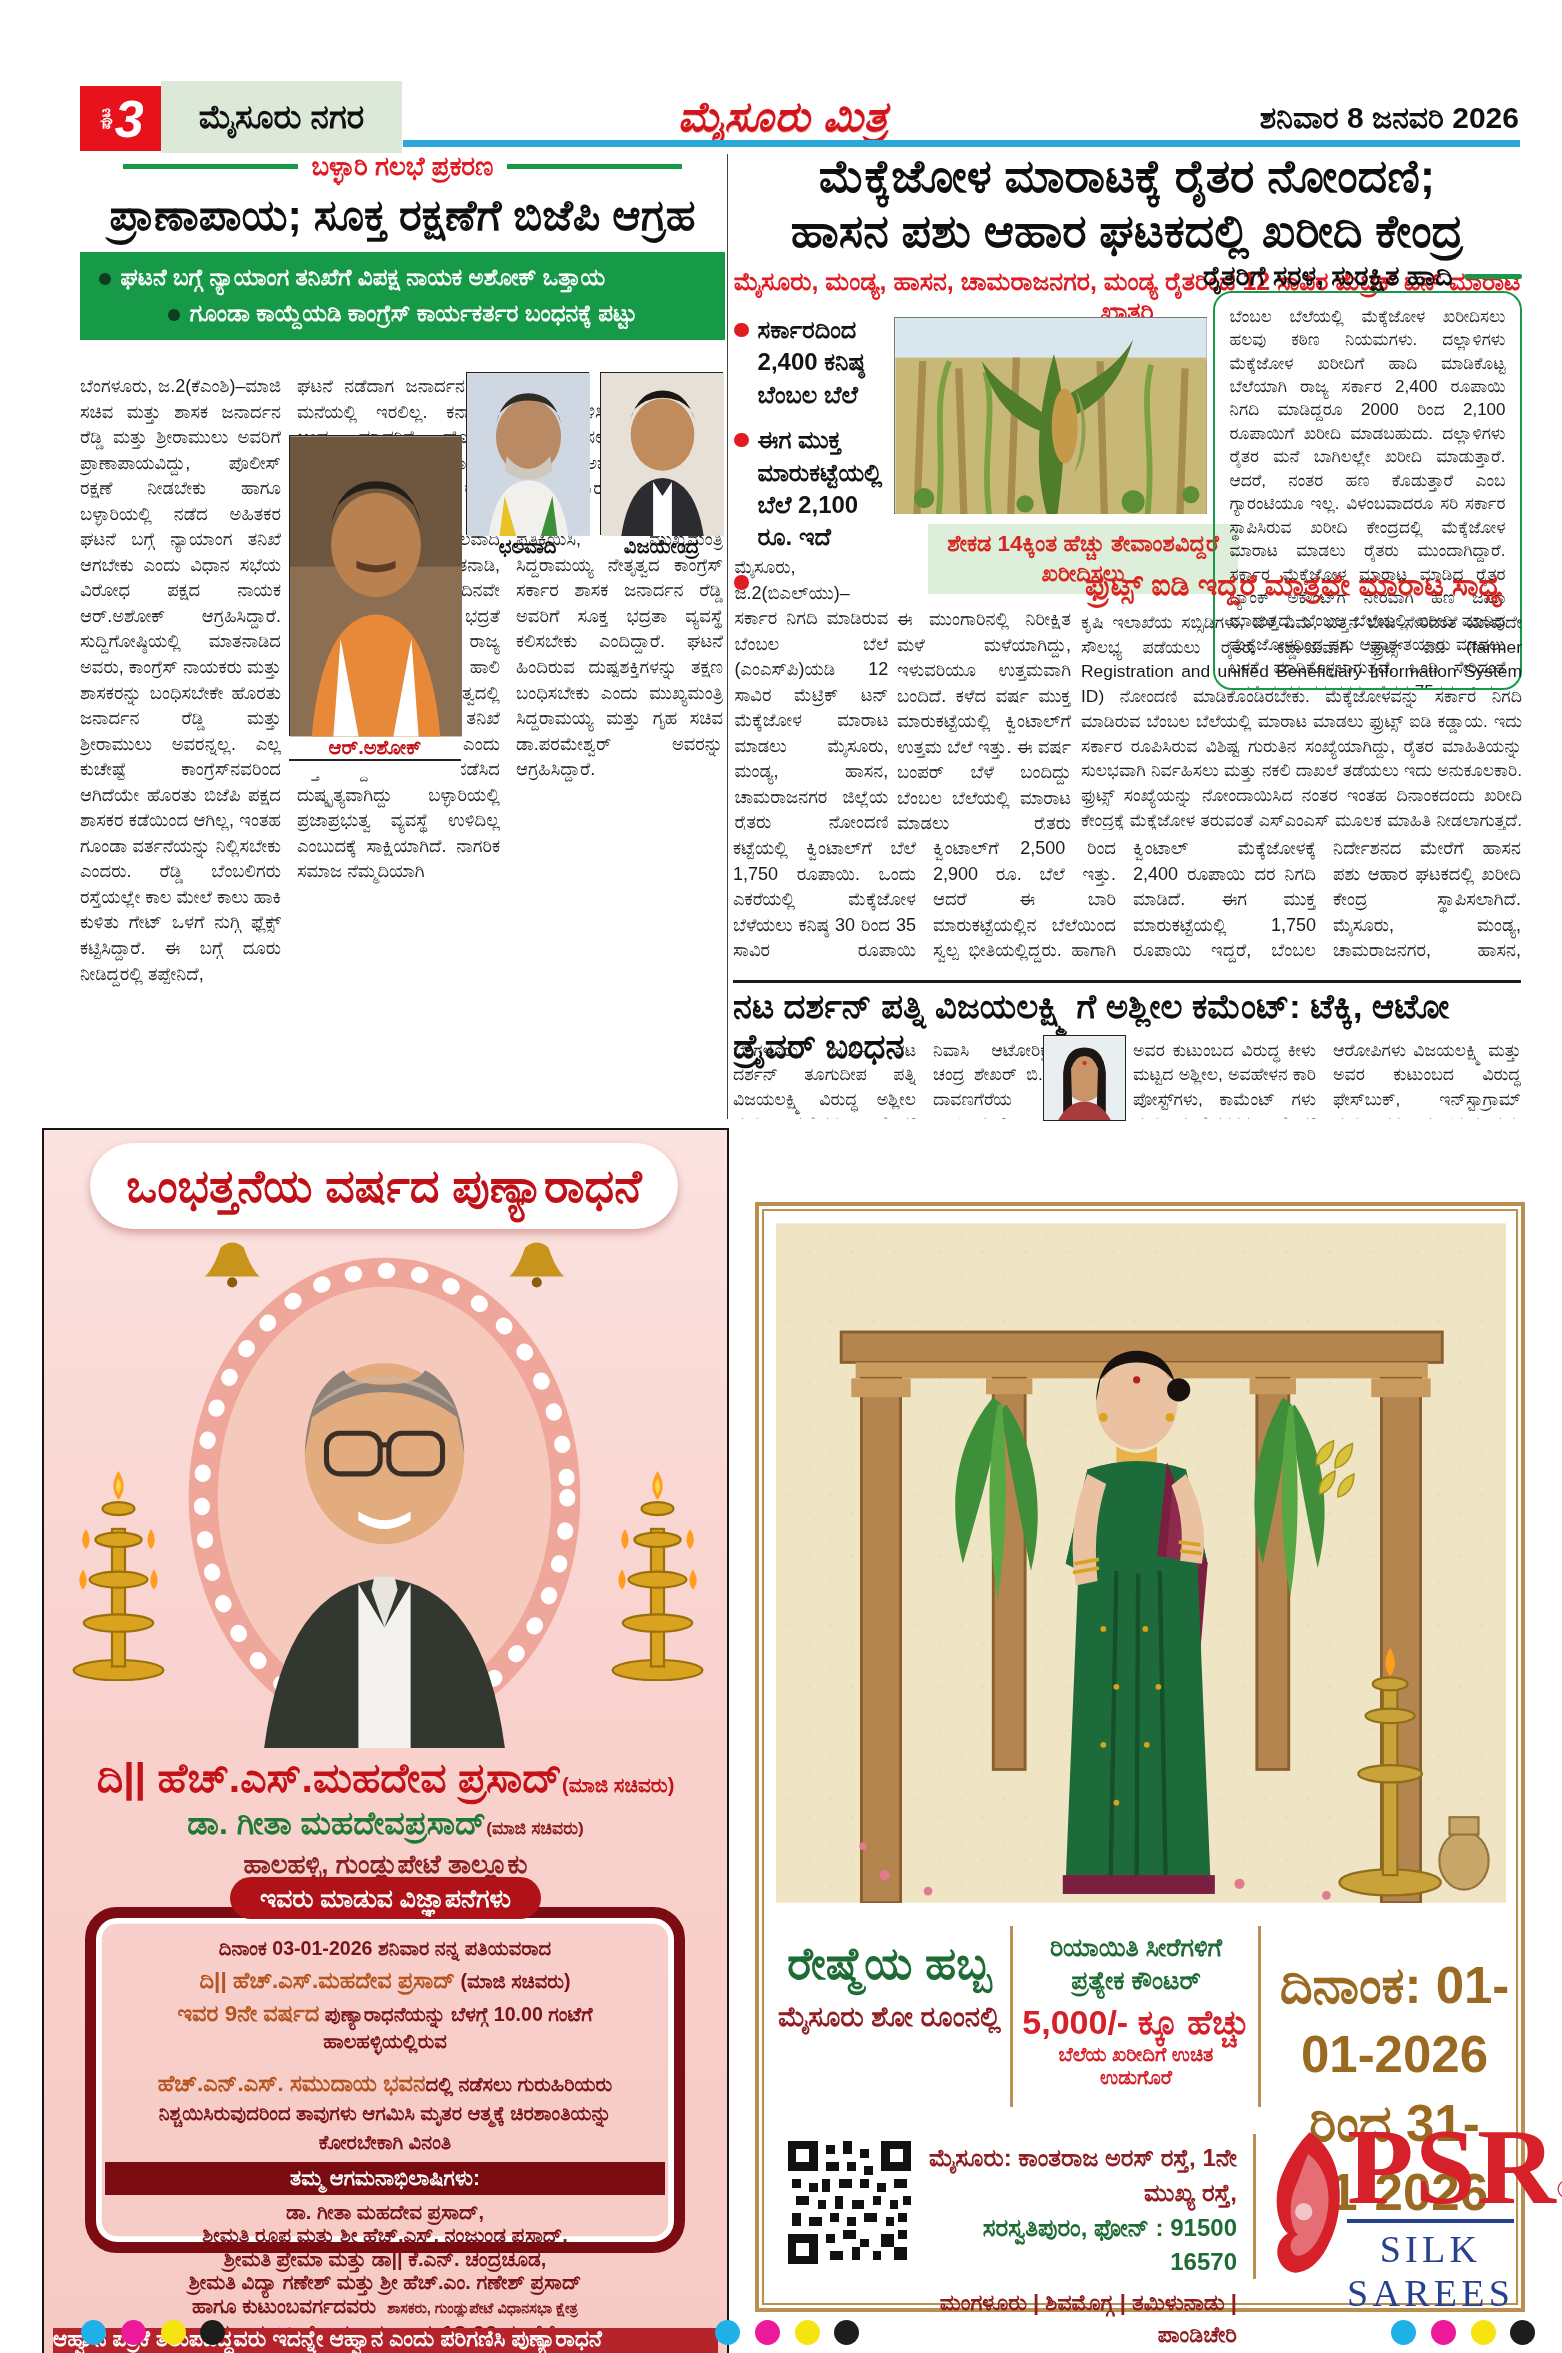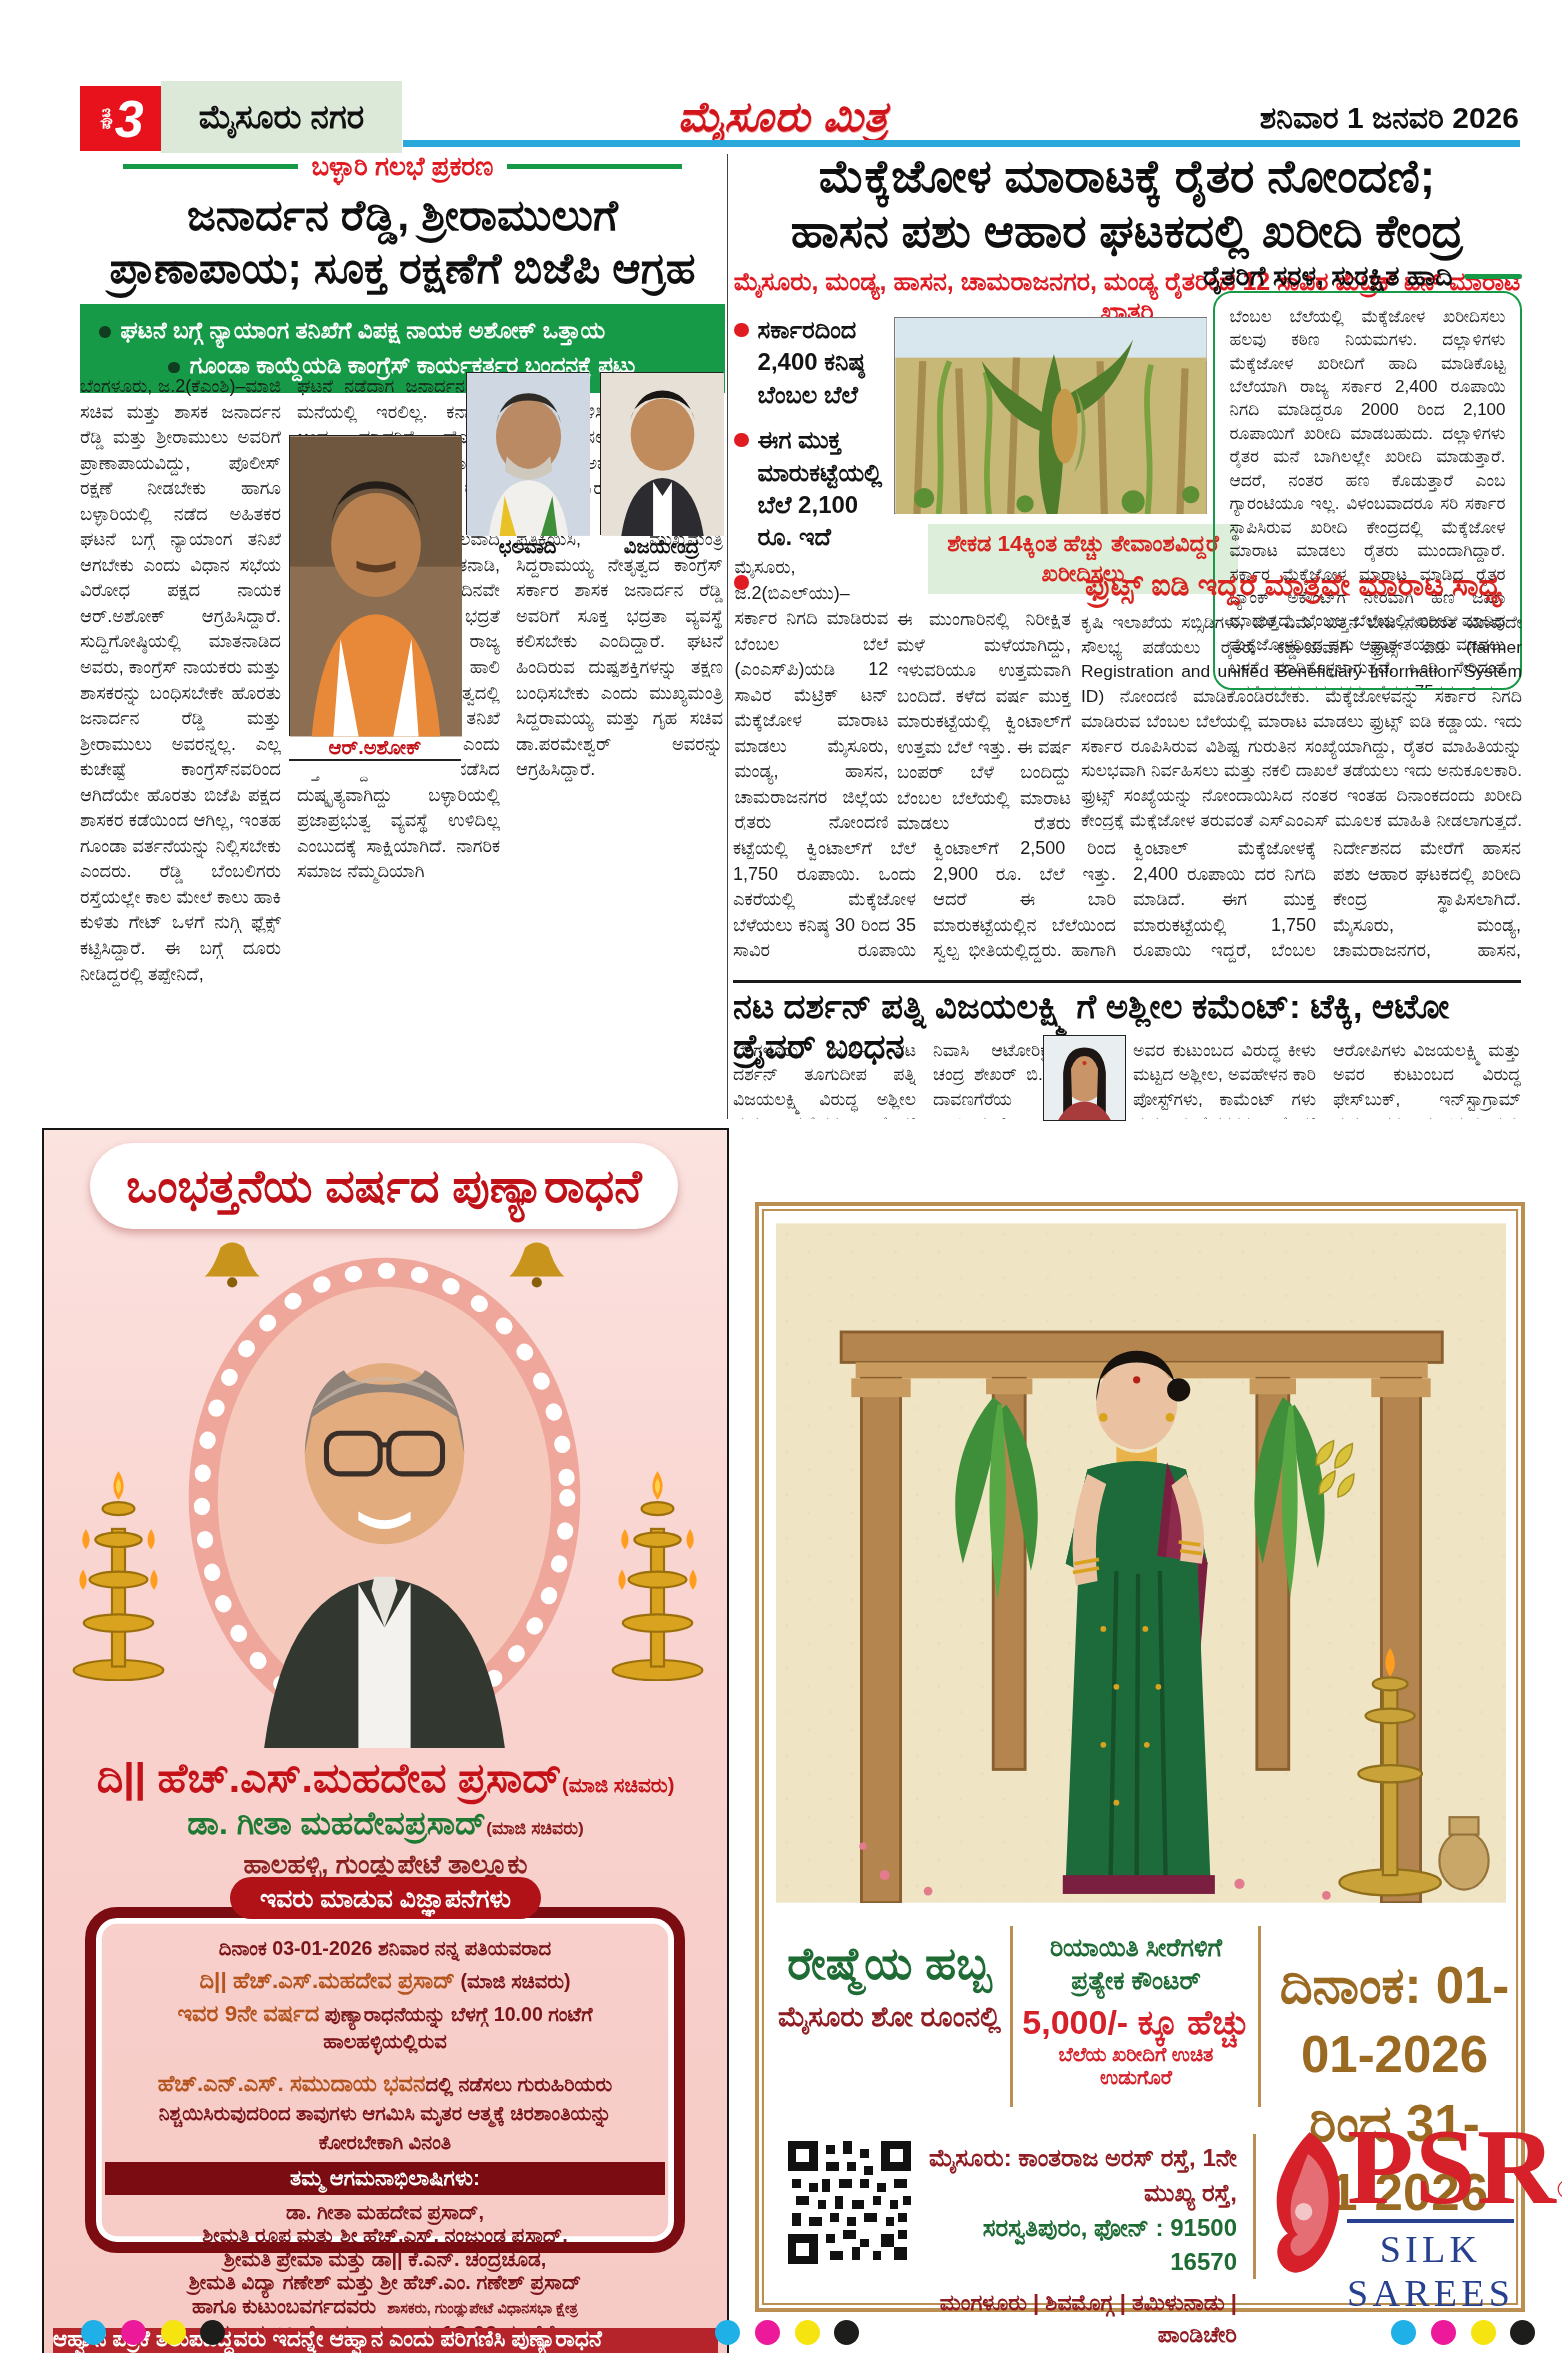--- a/index.html
+++ b/index.html
@@ -76,33 +76,32 @@
 <body>
 
 <div class="abs page-badge" style="left:80px;top:86px;width:81px;height:65px;">
   <span class="page-label">ಪುಟ</span>
   <span class="page-num">3</span>
 </div>
 <div class="abs section-box" style="left:161px;top:81px;width:241px;height:72px;">
   <span>ಮೈಸೂರು ನಗರ</span>
 </div>
 <div class="abs masthead" style="left:609px;top:93px;width:348px;text-align:center;">ಮೈಸೂರು ಮಿತ್ರ</div>
-<div class="abs edition-date" style="right:43px;top:101px;">ಶನಿವಾರ 1 ಜನವರಿ 2026</div>
+<div class="abs edition-date" style="right:43px;top:101px;">ಶನಿವಾರ 8 ಜನವರಿ 2026</div>
 <div class="abs blue-rule" style="left:403px;top:140px;width:1117px;height:6.5px;"></div>
 
 <div class="abs" style="left:727px;top:154px;width:1.4px;height:965px;background:#444;"></div>
 
 <div class="abs" style="left:80px;top:151px;width:645px;height:969px;">
   <div class="kicker-row" style="margin:0 43px;">
     <div class="kicker-line"></div>
     <div class="kicker-text">ಬಳ್ಳಾರಿ ಗಲಭೆ ಪ್ರಕರಣ</div>
     <div class="kicker-line"></div>
   </div>
   <div class="headline-xl" style="margin-top:7.2px;">
-    <div>ಜನಾರ್ದನ ರೆಡ್ಡಿ, ಶ್ರೀರಾಮುಲುಗೆ</div>
     <div>ಪ್ರಾಣಾಪಾಯ; ಸೂಕ್ತ ರಕ್ಷಣೆಗೆ ಬಿಜೆಪಿ ಆಗ್ರಹ</div>
   </div>
   <div class="points-box" style="margin-top:10px;">
     <div><span class="dot"></span><span>ಘಟನೆ ಬಗ್ಗೆ ನ್ಯಾಯಾಂಗ ತನಿಖೆಗೆ ವಿಪಕ್ಷ ನಾಯಕ ಅಶೋಕ್ ಒತ್ತಾಯ</span></div>
     <div style="text-align:center;"><span class="dot"></span><span>ಗೂಂಡಾ ಕಾಯ್ದೆಯಡಿ ಕಾಂಗ್ರೆಸ್ ಕಾರ್ಯಕರ್ತರ ಬಂಧನಕ್ಕೆ ಪಟ್ಟು</span></div>
   </div>
 
   <div class="abs body-text just" style="left:0;top:223px;width:201px;height:745px;">ಬೆಂಗಳೂರು, ಜ.2(ಕೆಎಂಶಿ)–ಮಾಜಿ ಸಚಿವ ಮತ್ತು ಶಾಸಕ ಜನಾರ್ದನ ರೆಡ್ಡಿ ಮತ್ತು ಶ್ರೀರಾಮುಲು ಅವರಿಗೆ ಪ್ರಾಣಾಪಾಯವಿದ್ದು, ಪೊಲೀಸ್ ರಕ್ಷಣೆ ನೀಡಬೇಕು ಹಾಗೂ ಬಳ್ಳಾರಿಯಲ್ಲಿ ನಡೆದ ಅಹಿತಕರ ಘಟನೆ ಬಗ್ಗೆ ನ್ಯಾಯಾಂಗ ತನಿಖೆ ಆಗಬೇಕು ಎಂದು ವಿಧಾನ ಸಭೆಯ ವಿರೋಧ ಪಕ್ಷದ ನಾಯಕ ಆರ್.ಅಶೋಕ್ ಆಗ್ರಹಿಸಿದ್ದಾರೆ. ಸುದ್ದಿಗೋಷ್ಠಿಯಲ್ಲಿ ಮಾತನಾಡಿದ ಅವರು, ಕಾಂಗ್ರೆಸ್ ನಾಯಕರು ಮತ್ತು ಶಾಸಕರನ್ನು ಬಂಧಿಸಬೇಕೇ ಹೊರತು ಜನಾರ್ದನ ರೆಡ್ಡಿ ಮತ್ತು ಶ್ರೀರಾಮುಲು ಅವರನ್ನಲ್ಲ. ಎಲ್ಲ ಕುಚೇಷ್ಟೆ ಕಾಂಗ್ರೆಸ್‌ನವರಿಂದ ಆಗಿದೆಯೇ ಹೊರತು ಬಿಜೆಪಿ ಪಕ್ಷದ ಶಾಸಕರ ಕಡೆಯಿಂದ ಆಗಿಲ್ಲ, ಇಂತಹ ಗೂಂಡಾ ವರ್ತನೆಯನ್ನು ನಿಲ್ಲಿಸಬೇಕು ಎಂದರು. ರೆಡ್ಡಿ ಬೆಂಬಲಿಗರು ರಸ್ತೆಯಲ್ಲೇ ಕಾಲ ಮೇಲೆ ಕಾಲು ಹಾಕಿ ಕುಳಿತು ಗೇಟ್ ಒಳಗೆ ನುಗ್ಗಿ ಫ್ಲೆಕ್ಸ್ ಕಟ್ಟಿಸಿದ್ದಾರೆ. ಈ ಬಗ್ಗೆ ದೂರು ನೀಡಿದ್ದರಲ್ಲಿ ತಪ್ಪೇನಿದೆ,</div>
   <div class="abs body-text just" style="left:217px;top:223px;width:203px;height:745px;">ಘಟನೆ ನಡೆದಾಗ ಜನಾರ್ದನ ರೆಡ್ಡಿ ಮನೆಯಲ್ಲಿ ಇರಲಿಲ್ಲ. ಕರ್ನಾಟಕ ಆಂಧ್ರ ಮಾದರಿಗೆ ಹೋಗುವ ಸಂದೇಶವನ್ನು ರಾಜ್ಯ ಸರ್ಕಾರವು ಕೊಟ್ಟಂತಿದೆ. ಗೂಂಡಾ ರಾಜ್ಯ: ವಿಧಾನ ಪರಿಷತ್‌ನ ವಿರೋಧ ಪಕ್ಷದ ನಾಯಕ ಛಲವಾದಿ ನಾರಾಯಣಸ್ವಾಮಿ ಮಾತನಾಡಿ, ಹೊಸ ವರ್ಷದ ಮೊದಲ ದಿನವೇ ಪ್ರಮುಖ ನಾಯಕರಿಗೆ ಸೂಕ್ತ ಭದ್ರತೆ ನೀಡಬೇಕು. ಘಟನೆ ಕುರಿತು ರಾಜ್ಯ ಉಚ್ಛ ನ್ಯಾಯಾಲಯದ ಹಾಲಿ ನ್ಯಾಯಾಧೀಶರ ನೇತೃತ್ವದಲ್ಲಿ ಆಯೋಗ ರಚಿಸಿ ತನಿಖೆ ಕೈಗೊಳ್ಳಬೇಕು ಎಂದು ಒತ್ತಾಯಿಸಿದ್ದಾರೆ. ಸಿಕೊಂಡು ನಡೆಸಿದ ದುಷ್ಕೃತ್ಯವಾಗಿದ್ದು ಬಳ್ಳಾರಿಯಲ್ಲಿ ಪ್ರಜಾಪ್ರಭುತ್ವ ವ್ಯವಸ್ಥೆ ಉಳಿದಿಲ್ಲ ಎಂಬುದಕ್ಕೆ ಸಾಕ್ಷಿಯಾಗಿದೆ. ನಾಗರಿಕ ಸಮಾಜ ನೆಮ್ಮದಿಯಾಗಿ</div>
   <div class="abs body-text just" style="left:436px;top:223px;width:207px;height:745px;">ಬದುಕುವ ವಾತಾವರಣ ಕಲುಷಿತಗೊಳಿಸಿ, ಭಯಗ್ರಸ್ಥ ನಗರವನ್ನಾಗಿಸಲು ಸ್ಥಳೀಯ ಶಾಸಕ ಮತ್ತು ಅವರ ಬೆಂಬಲಿಗರು ಯತ್ನಿಸುತ್ತಿದ್ದಾರೆ. ಬಿಜೆಪಿ ರಾಜ್ಯ ಸಹ ಉಸ್ತುವಾರಿ ಸುಧಾಕರ ರೆಡ್ಡಿ ಪ್ರತಿಕ್ರಿಯಿಸಿ, ಮುಖ್ಯಮಂತ್ರಿ ಸಿದ್ದರಾಮಯ್ಯ ನೇತೃತ್ವದ ಕಾಂಗ್ರೆಸ್ ಸರ್ಕಾರ ಶಾಸಕ ಜನಾರ್ದನ ರೆಡ್ಡಿ ಅವರಿಗೆ ಸೂಕ್ತ ಭದ್ರತಾ ವ್ಯವಸ್ಥೆ ಕಲಿಸಬೇಕು ಎಂದಿದ್ದಾರೆ. ಘಟನೆ ಹಿಂದಿರುವ ದುಷ್ಪಶಕ್ತಿಗಳನ್ನು ತಕ್ಷಣ ಬಂಧಿಸಬೇಕು ಎಂದು ಮುಖ್ಯಮಂತ್ರಿ ಸಿದ್ದರಾಮಯ್ಯ ಮತ್ತು ಗೃಹ ಸಚಿವ ಡಾ.ಪರಮೇಶ್ವರ್ ಅವರನ್ನು ಆಗ್ರಹಿಸಿದ್ದಾರೆ.</div>

